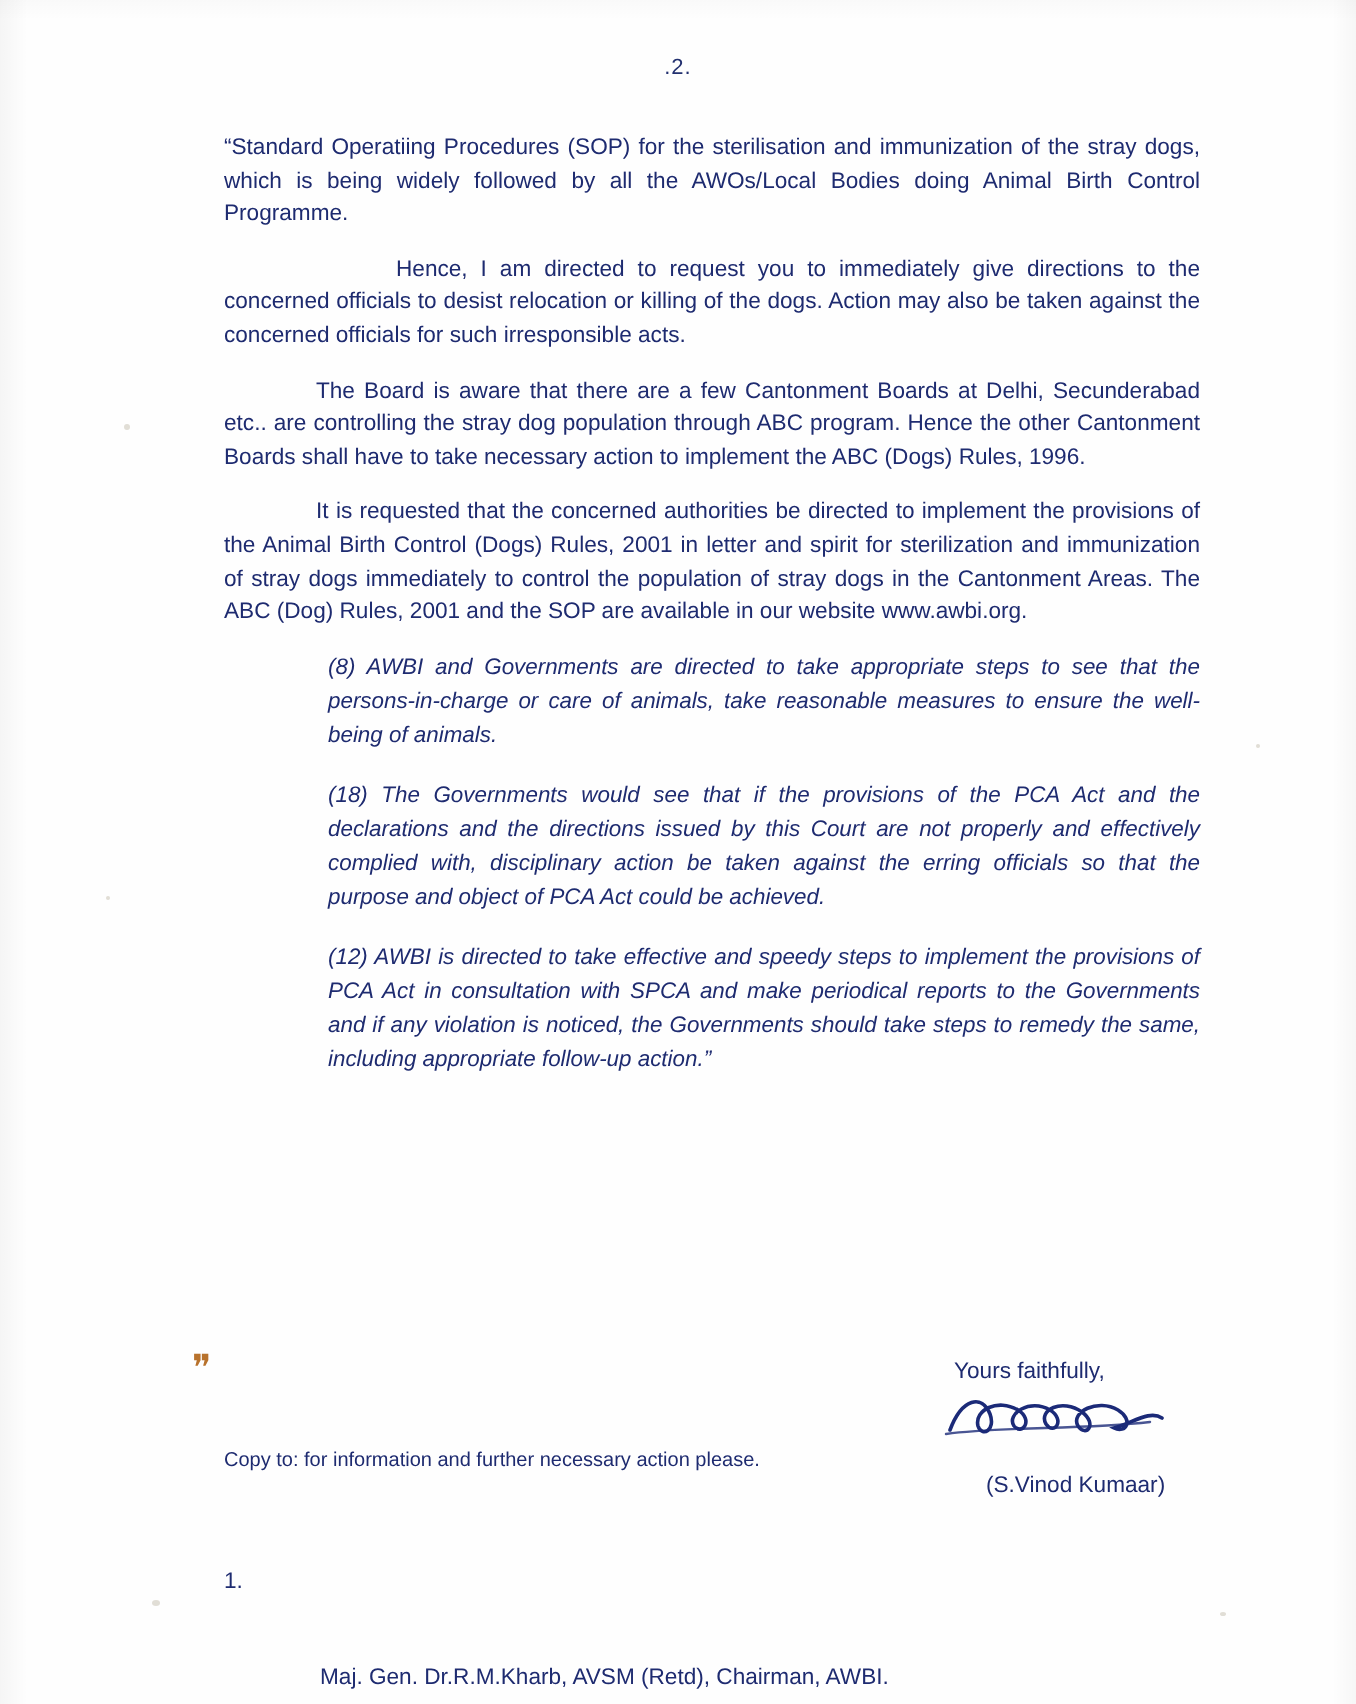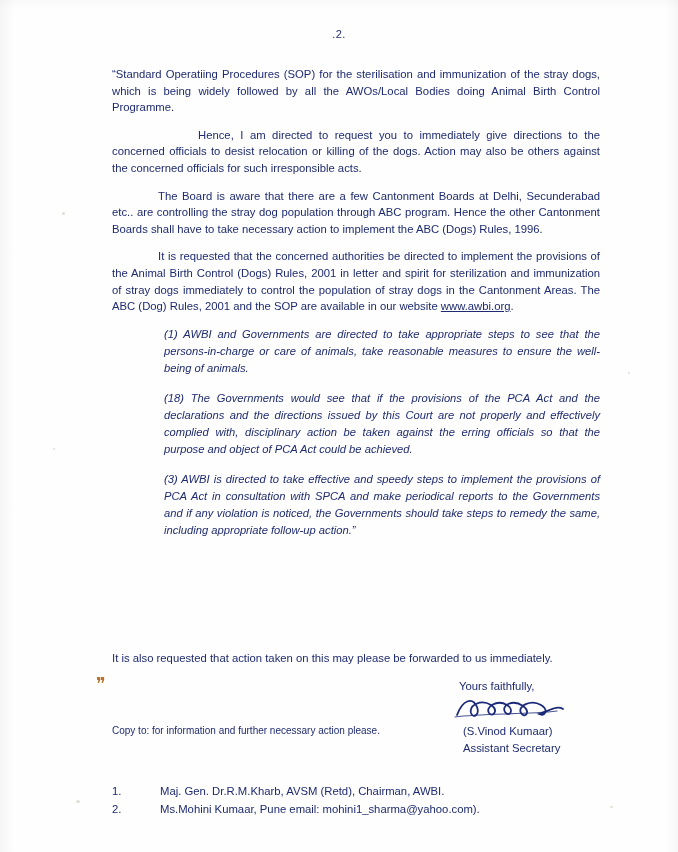--- a/index.html
+++ b/index.html
@@ -72,34 +72,33 @@
     padding-left: 52px;
     font-style: italic;
     font-size: 11.2px;
     line-height: 17px;
     text-align: justify;
   }
   .quote-block p {
     margin: 0 0 13px 0;
   }
   .link-underline {
-    text-decoration: underline;
   }
   .closing-line {
     position: absolute;
     left: 112px;
     top: 650px;
     width: 488px;
     font-size: 11.3px;
     line-height: 16.6px;
     color: #1e2b70;
   }
   .signature-area {
     position: absolute;
-    left: 443px;
+    left: 461px;
     top: 678px;
     width: 200px;
     font-size: 11.3px;
     line-height: 17px;
     color: #1e2b70;
   }
   .sig-yours {
     margin: 0 0 2px 0;
     padding-left: 16px;
   }
@@ -107,21 +106,21 @@
     height: 26px;
     position: relative;
     margin: 0 0 0 0;
   }
   .sig-scribble svg {
     position: absolute;
     left: 10px;
     top: -4px;
   }
   .sig-name {
-    margin: 0;
+    margin: 12px;
     padding-left: 20px;
   }
   .sig-title {
     margin: 0;
     padding-left: 20px;
   }
   .copy-to {
     position: absolute;
     left: 112px;
     top: 725px;
@@ -140,20 +139,21 @@
   }
   .copy-item {
     display: flex;
   }
   .copy-num {
     width: 48px;
     flex: 0 0 48px;
   }
   .copy-text {
     flex: 1 1 auto;
+    margin-top: 48px;
   }
   .mark-left-pen {
     position: absolute;
     left: 96px;
     top: 675px;
     width: 14px;
     height: 22px;
     color: #b8722c;
     font-size: 18px;
     line-height: 18px;
@@ -175,48 +175,46 @@
 
 <div class="page">
   <div class="content">
 
     <div class="page-number">.2.</div>
 
     <div class="body-text">
 
       <p class="para">“Standard Operatiing Procedures (SOP) for the sterilisation and immunization of the stray dogs, which is being widely followed by all the AWOs/Local Bodies doing Animal Birth Control Programme.</p>
 
-      <p class="para indented-big">Hence, I am directed to request you to immediately give directions to the concerned officials to desist relocation or killing of the dogs. Action may also be others against the concerned officials for such irresponsible acts.</p>
+      <p class="para indented-big">Hence, I am directed to request you to immediately give directions to the concerned officials to desist relocation or killing of the dogs. Action may also be taken against the concerned officials for such irresponsible acts.</p>
 
       <p class="para indented">The Board is aware that there are a few Cantonment Boards at Delhi, Secunderabad etc.. are controlling the stray dog population through ABC program. Hence the other Cantonment Boards shall have to take necessary action to implement the ABC (Dogs) Rules, 1996.</p>
 
       <p class="para indented"><span>It is requested that the concerned authorities be directed to implement the provisions of the Animal Birth Control (Dogs) Rules, 2001 in letter and spirit for sterilization and immunization of stray dogs immediately to control the population of stray dogs in the Cantonment Areas. The ABC (Dog) Rules, 2001 and the SOP are available in our website </span><span class="link-underline">www.awbi.org</span><span>.</span></p>
 
 
       <div class="quote-block">
-        <p>(1) AWBI and Governments are directed to take appropriate steps to see that the persons-in-charge or care of animals, take reasonable measures to ensure the well-being of animals.</p>
+        <p>(8) AWBI and Governments are directed to take appropriate steps to see that the persons-in-charge or care of animals, take reasonable measures to ensure the well-being of animals.</p>
         <p>(18) The Governments would see that if the provisions of the PCA Act and the declarations and the directions issued by this Court are not properly and effectively complied with, disciplinary action be taken against the erring officials so that the purpose and object of PCA Act could be achieved.</p>
-        <p>(3) AWBI is directed to take effective and speedy steps to implement the provisions of PCA Act in consultation with SPCA and make periodical reports to the Governments and if any violation is noticed, the Governments should take steps to remedy the same, including appropriate follow-up action.”</p>
+        <p>(12) AWBI is directed to take effective and speedy steps to implement the provisions of PCA Act in consultation with SPCA and make periodical reports to the Governments and if any violation is noticed, the Governments should take steps to remedy the same, including appropriate follow-up action.”</p>
       </div>
     </div>
 
-    <div class="closing-line">It is also requested that action taken on this may please be forwarded to us immediately.</div>
 
     <div class="mark-left-pen">❞</div>
 
     <div class="signature-area">
       <p class="sig-yours">Yours faithfully,</p>
       <div class="sig-scribble">
         <svg width="120" height="30" viewBox="0 0 120 30" xmlns="http://www.w3.org/2000/svg">
           <path d="M4 22 C 10 6, 20 4, 24 14 C 27 22, 20 26, 18 20 C 16 12, 28 6, 38 12 C 46 17, 40 25, 36 20 C 32 14, 44 6, 54 12 C 62 17, 56 25, 52 19 C 48 12, 60 6, 70 13 C 78 19, 72 26, 68 20 C 64 13, 78 6, 88 12 C 96 17, 92 24, 86 21 C 96 18, 104 12, 110 16" fill="none" stroke="#1b2a78" stroke-width="1.8" stroke-linecap="round"></path>
           <path d="M2 24 C 30 20, 70 22, 104 18" fill="none" stroke="#1b2a78" stroke-width="1.2" stroke-linecap="round" opacity="0.8"></path>
         </svg>
       </div>
       <p class="sig-name">(S.Vinod Kumaar)</p>
-      <p class="sig-title">Assistant Secretary</p>
     </div>
 
     <div class="copy-to">Copy to: for information and further necessary action please.</div>
 
     <div class="copy-list">
       <div class="copy-item">
         <span class="copy-num">1.</span>
         <span class="copy-text">Maj. Gen. Dr.R.M.Kharb, AVSM (Retd), Chairman, AWBI.</span>
       </div>
       <div class="copy-item">

